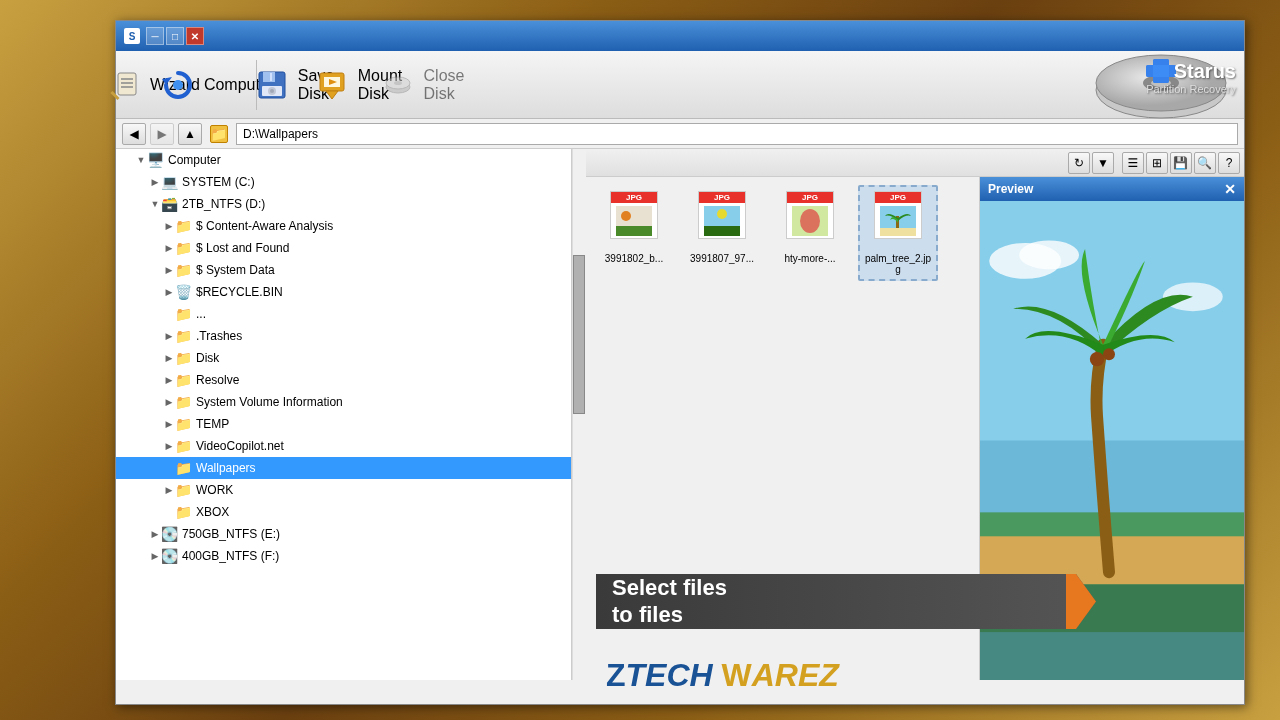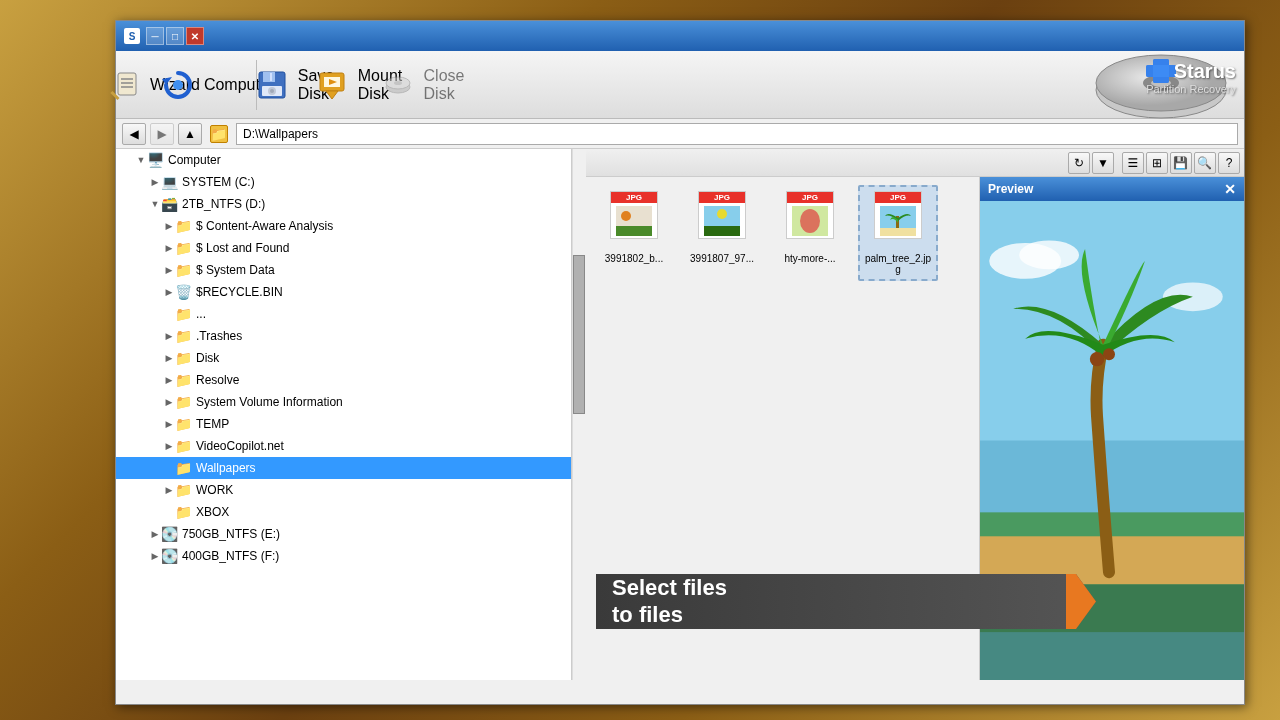--- a/index.html
+++ b/index.html
@@ -776,14 +776,17 @@
     </div>
 
     <div class="select-banner">
       <div>
         <div class="select-text">Select files</div>
         <div class="select-text">to files</div>
       </div>
       <div class="arrow-right"></div>
     </div>
 
+    <div class="watermark">
+      <span class="watermark-z">Z</span><span class="watermark-tech">TECH </span><span class="watermark-w">W</span><span class="watermark-arez">AREZ</span>
+    </div>
   </div>
 </div>
 
 </body></html>

